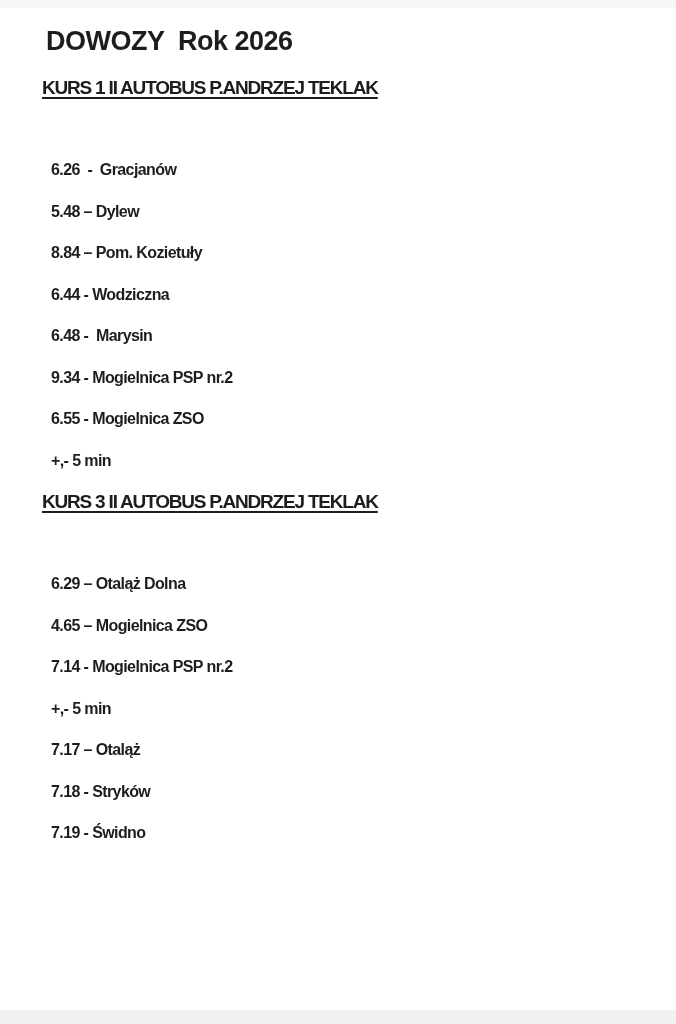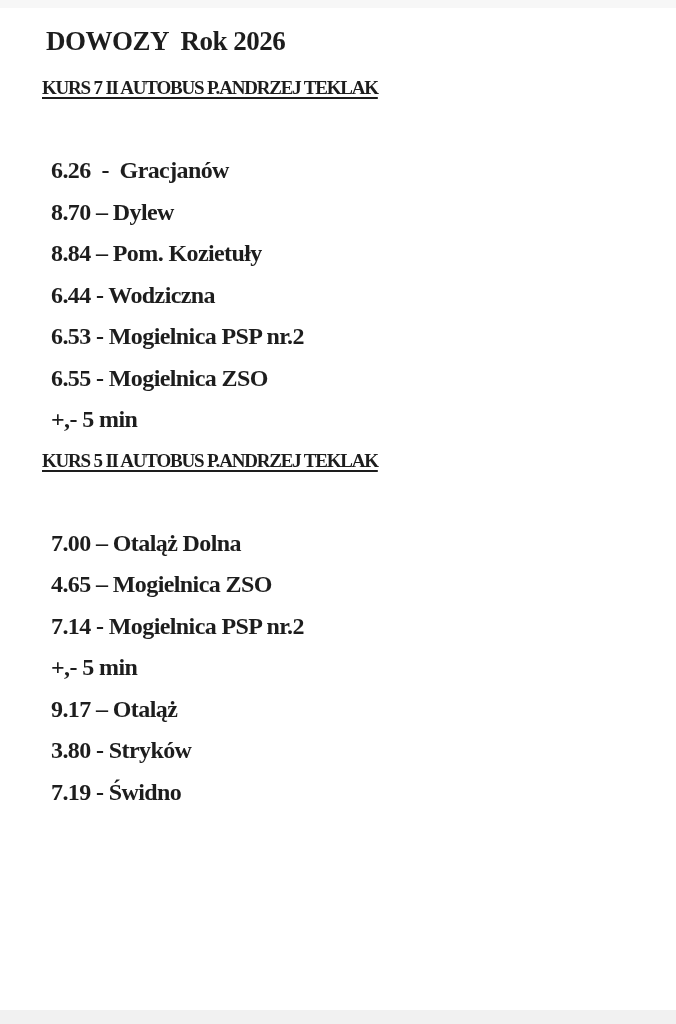--- a/index.html
+++ b/index.html
@@ -8,21 +8,21 @@
     background: #ffffff;
   }
   .page {
     position: relative;
     width: 676px;
     height: 1024px;
     background: #ffffff;
     overflow: hidden;
     box-sizing: border-box;
     padding: 24px 30px 12px 42px;
-    font-family: Liberation Serif, serif;
+    font-family: Liberation Sans, sans-serif;
     color: #1d1d1d;
     -webkit-font-smoothing: antialiased;
   }
   .edge-top {
     position: absolute;
     top: 0; left: 0; right: 0;
     height: 8px;
     background: #f7f7f7;
   }
   .edge-bottom {
@@ -45,75 +45,76 @@
     line-height: 20px;
     font-weight: 700;
     letter-spacing: -1.2px;
     text-decoration: underline;
     text-decoration-thickness: 2px;
     text-underline-offset: 3px;
     white-space: pre-wrap;
   }
   .schedule-line {
     margin: 0 0 21.5px 9px;
-    font-size: 24px;
+    font-size: 16px;
     line-height: 20px;
     font-weight: 700;
     letter-spacing: -0.6px;
     white-space: pre-wrap;
   }
 </style>
 </head>
 <body>
 
 <div class="page">
   <div class="edge-top"></div>
 
   <h1 class="title">DOWOZY  Rok 2026</h1>
 
   <div id="sections">
   <section class="course-section">
-    <h2 class="course-heading">KURS 7 II AUTOBUS P.ANDRZEJ TEKLAK</h2>
+    <h2 class="course-heading">KURS 1 II AUTOBUS P.ANDRZEJ TEKLAK</h2>
     <div class="schedule-lines">
   <p class="schedule-line">6.26  -  Gracjanów</p>
 
-  <p class="schedule-line">8.70 – Dylew</p>
+  <p class="schedule-line">5.48 – Dylew</p>
 
   <p class="schedule-line">8.84 – Pom. Kozietuły</p>
 
   <p class="schedule-line">6.44 - Wodziczna</p>
 
+  <p class="schedule-line">6.48 -  Marysin</p>
 
-  <p class="schedule-line">6.53 - Mogielnica PSP nr.2</p>
+  <p class="schedule-line">9.34 - Mogielnica PSP nr.2</p>
 
   <p class="schedule-line">6.55 - Mogielnica ZSO</p>
 
   <p class="schedule-line">+,- 5 min</p>
 </div>
   </section>
 
   <section class="course-section">
-    <h2 class="course-heading">KURS 5 II AUTOBUS P.ANDRZEJ TEKLAK</h2>
+    <h2 class="course-heading">KURS 3 II AUTOBUS P.ANDRZEJ TEKLAK</h2>
     <div class="schedule-lines">
-  <p class="schedule-line">7.00 – Otaląż Dolna</p>
+  <p class="schedule-line">6.29 – Otaląż Dolna</p>
 
 
   <p class="schedule-line">4.65 – Mogielnica ZSO</p>
 
   <p class="schedule-line">7.14 - Mogielnica PSP nr.2</p>
 
   <p class="schedule-line">+,- 5 min</p>
 </div>
   </section>
 
   <section class="course-section">
     <div class="schedule-lines">
-  <p class="schedule-line">9.17 – Otaląż</p>
+  <p class="schedule-line">7.17 – Otaląż</p>
 
-  <p class="schedule-line">3.80 - Stryków</p>
+  <p class="schedule-line">7.18 - Stryków</p>
 
   <p class="schedule-line">7.19 - Świdno</p>
 
 </div>
   </section>
 </div>
 
   <div class="edge-bottom"></div>
 </div>
 

